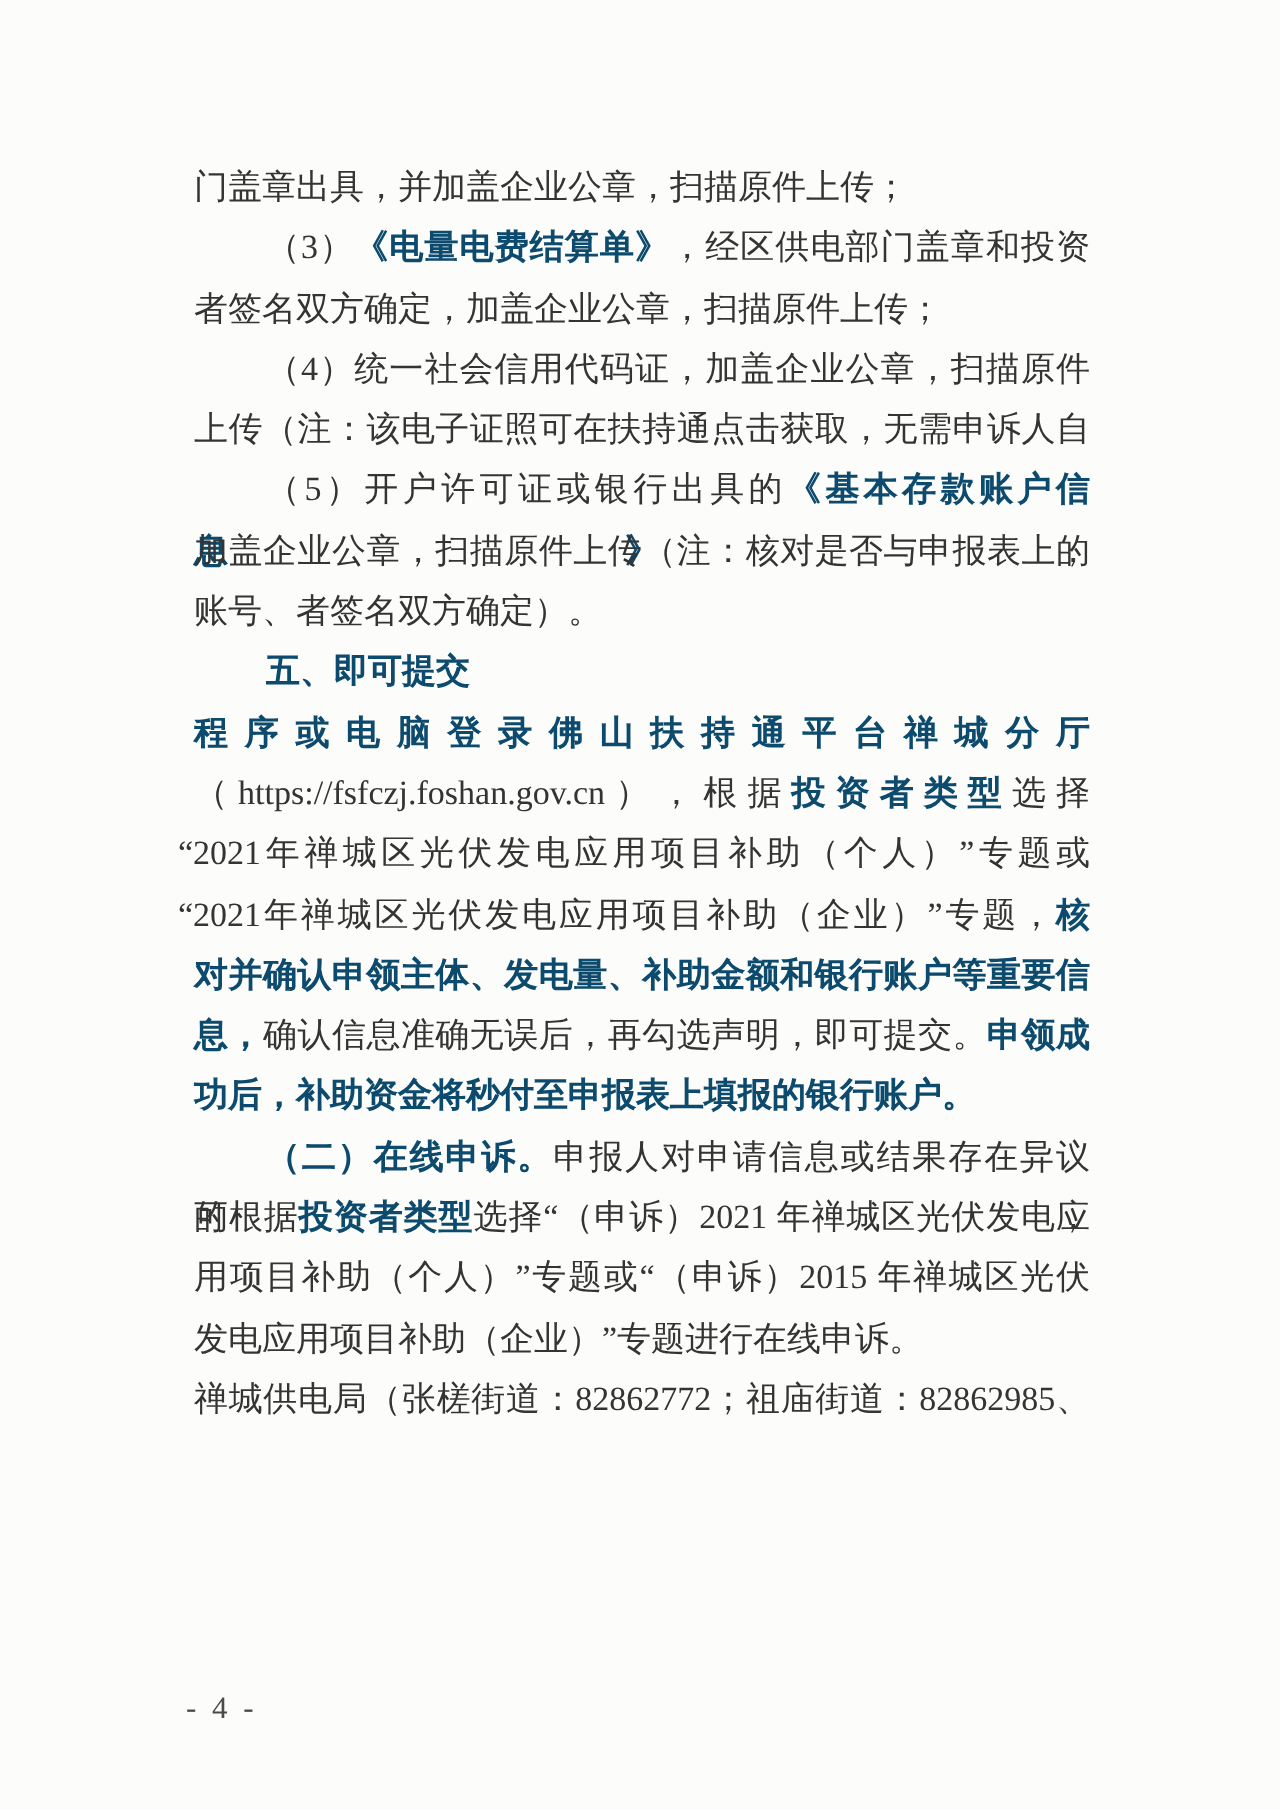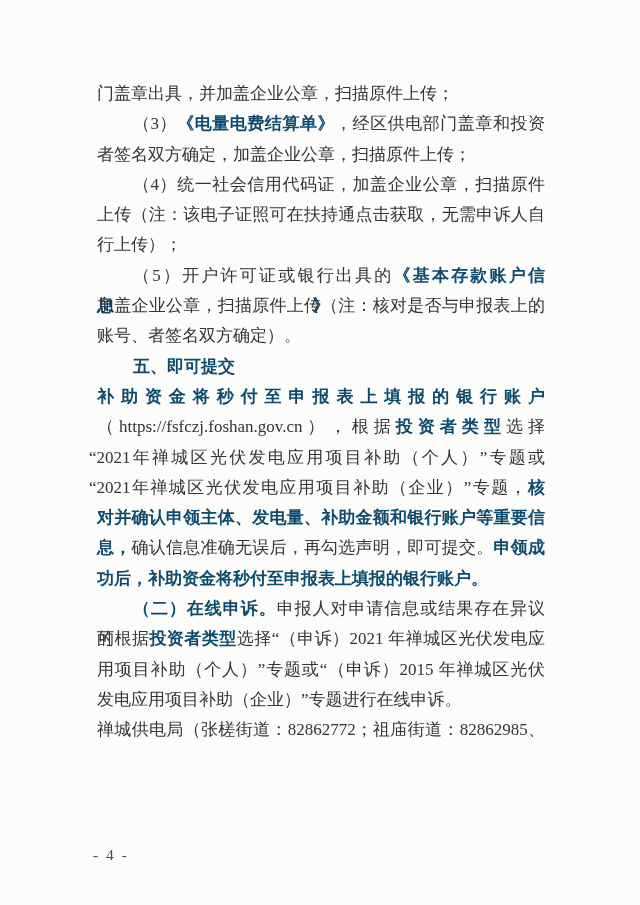--- a/index.html
+++ b/index.html
@@ -60,26 +60,25 @@
 </head>
 <body>
 
 <div class="page">
   <div class="text-block" id="document-body">
       <div class="line"><span class="seg">门盖章出具，并加盖企业公章，扫描原件上传；</span></div>
       <div class="line ind jl"><span class="seg">（3）</span><span class="seg b">《电量电费结算单》</span><span class="seg">，经区供电部门盖章和投资</span></div>
       <div class="line"><span class="seg">者签名双方确定，加盖企业公章，扫描原件上传；</span></div>
       <div class="line ind jl"><span class="seg">（4）统一社会信用代码证，加盖企业公章，扫描原件</span></div>
       <div class="line jl"><span class="seg">上传（注：该电子证照可在扶持通点击获取，无需申诉人自</span></div>
-      <div class="line"><span class="seg">行上传）；</span></div>
       <div class="line ind jl"><span class="seg">（5）开户许可证或银行出具的</span><span class="seg b">《基本存款账户信息》</span><span class="seg">，</span></div>
       <div class="line jl"><span class="seg">加盖企业公章，扫描原件上传（注：核对是否与申报表上的</span></div>
       <div class="line"><span class="seg">账号、者签名双方确定）。</span></div>
       <div class="line ind"><span class="seg b">五、即可提交</span></div>
-      <div class="line jl"><span class="seg b">补助资金将秒付至申报表上填报的银行账户</span></div>
+      <div class="line jl"><span class="seg b">程序或电脑登录佛山扶持通平台禅城分厅</span></div>
       <div class="line jl"><span class="seg">（https://fsfczj.foshan.gov.cn），根据</span><span class="seg b">投资者类型</span><span class="seg">选择</span></div>
       <div class="line jl hang"><span class="seg">“2021年禅城区光伏发电应用项目补助（个人）”专题或</span></div>
       <div class="line jl hang"><span class="seg">“2021年禅城区光伏发电应用项目补助（企业）”专题，</span><span class="seg b">核</span></div>
       <div class="line jl"><span class="seg b">对并确认申领主体、发电量、补助金额和银行账户等重要信</span></div>
       <div class="line jl"><span class="seg b">息，</span><span class="seg">确认信息准确无误后，再勾选声明，即可提交。</span><span class="seg b">申领成</span></div>
       <div class="line"><span class="seg b">功后，补助资金将秒付至申报表上填报的银行账户。</span></div>
       <div class="line ind jl"><span class="seg b">（二）在线申诉。</span><span class="seg">申报人对申请信息或结果存在异议的，</span></div>
       <div class="line jl"><span class="seg">可根据</span><span class="seg b">投资者类型</span><span class="seg">选择“（申诉）2021 年禅城区光伏发电应</span></div>
       <div class="line jl"><span class="seg">用项目补助（个人）”专题或“（申诉）2015 年禅城区光伏</span></div>
       <div class="line"><span class="seg">发电应用项目补助（企业）”专题进行在线申诉。</span></div>

